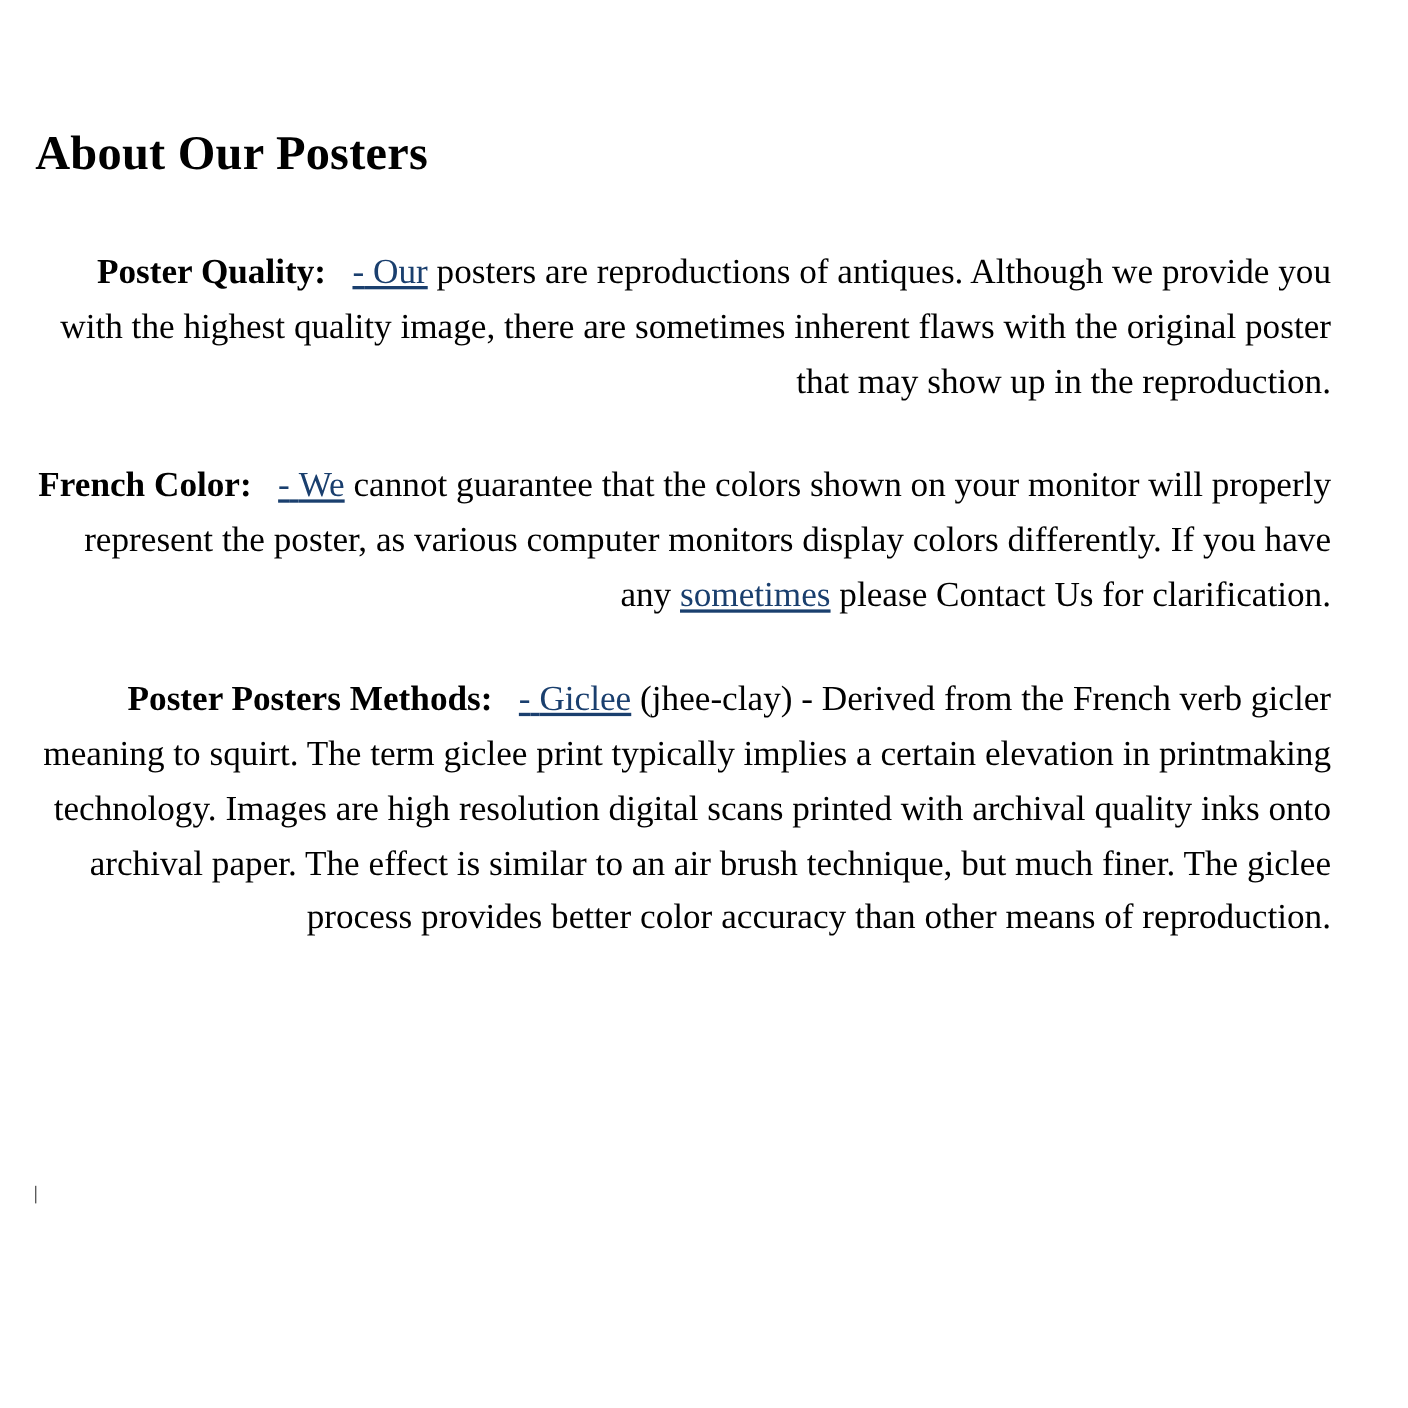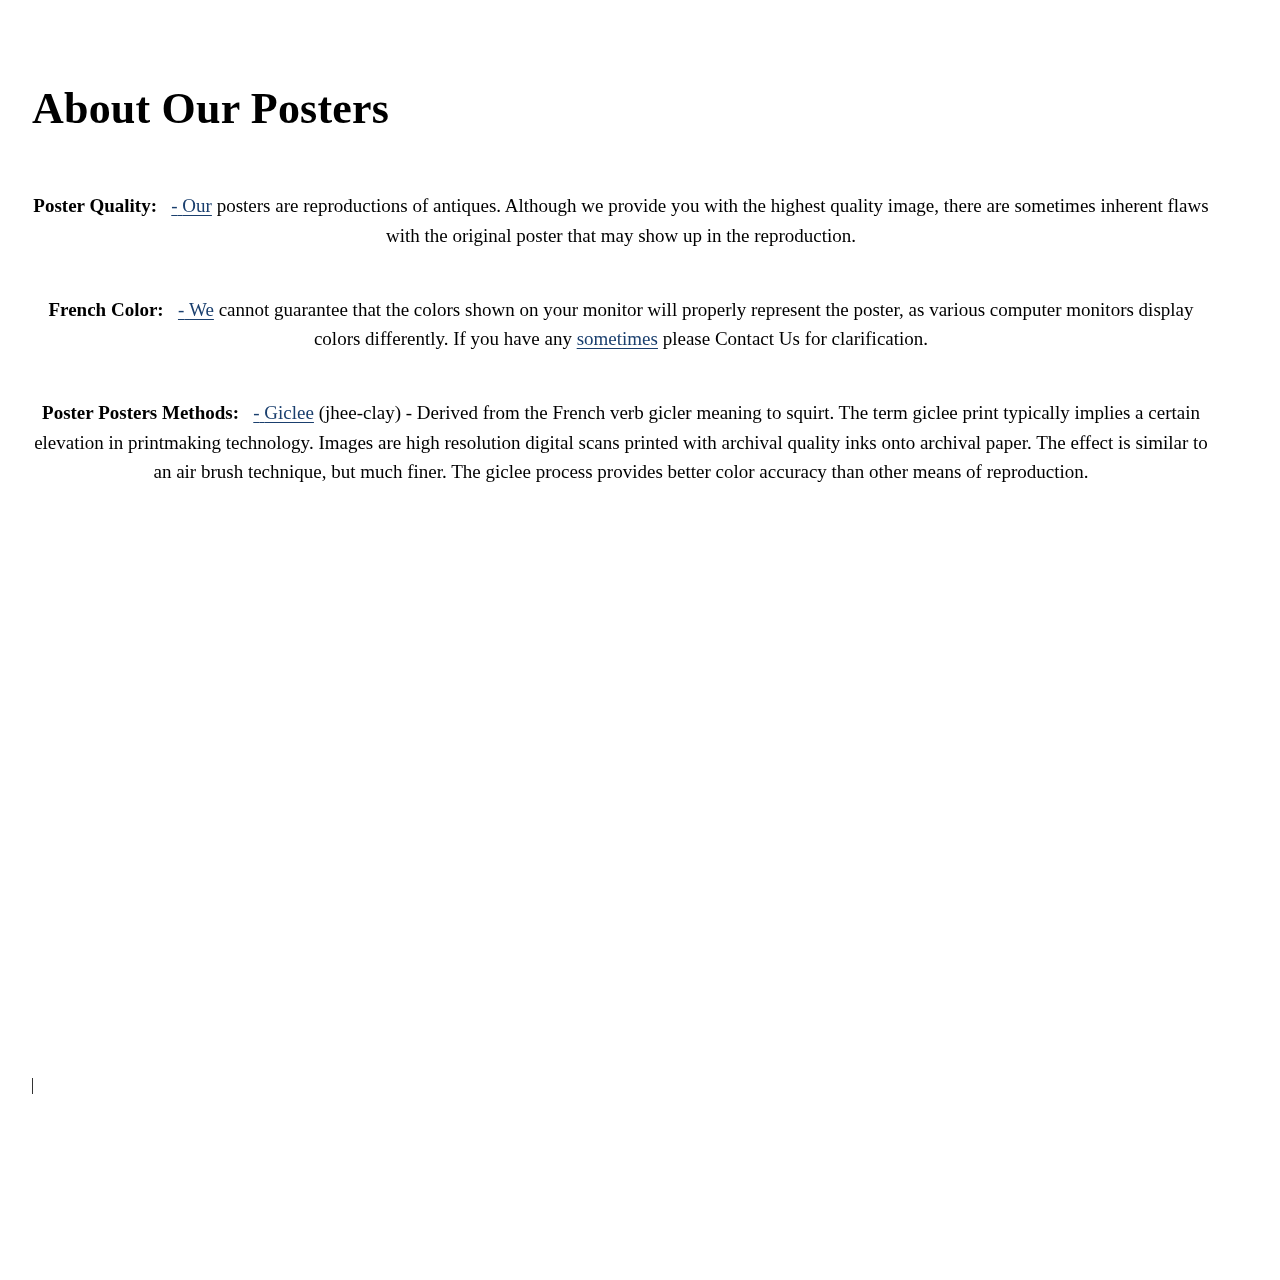--- a/index.html
+++ b/index.html
@@ -12,34 +12,34 @@
     height: 1280px;
     font-family: "Liberation Serif", "DejaVu Serif", serif;
     color: #000000;
     overflow: hidden;
   }
   .page {
     position: relative;
     width: 1280px;
     height: 1280px;
     box-sizing: border-box;
-    padding: 85px 70px 0 32px;
+    padding: 116px 70px 0 32px;
   }
   .doc-title {
     font-size: 44px;
     font-weight: bold;
     letter-spacing: 0.2px;
     margin: 0 0 58px 0;
     line-height: 1.1;
   }
   .para {
-    font-size: 19px;
+    font-size: 32px;
     line-height: 1.56;
     margin: 0 0 44px 0;
-    text-align: center;
+    text-align: right;
   }
   .para:last-of-type {
     margin-bottom: 0;
   }
   .lead {
     font-weight: bold;
   }
   .link {
     color: #1a3f6e;
     text-decoration: underline;

